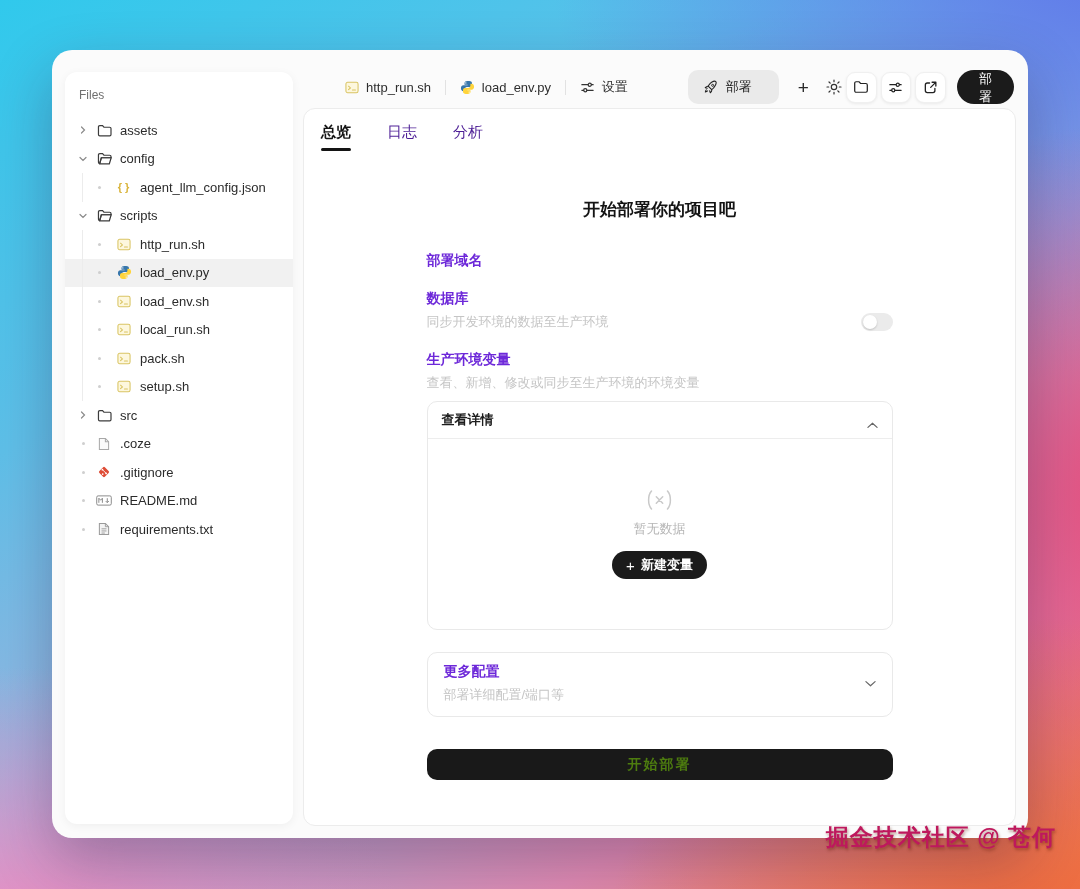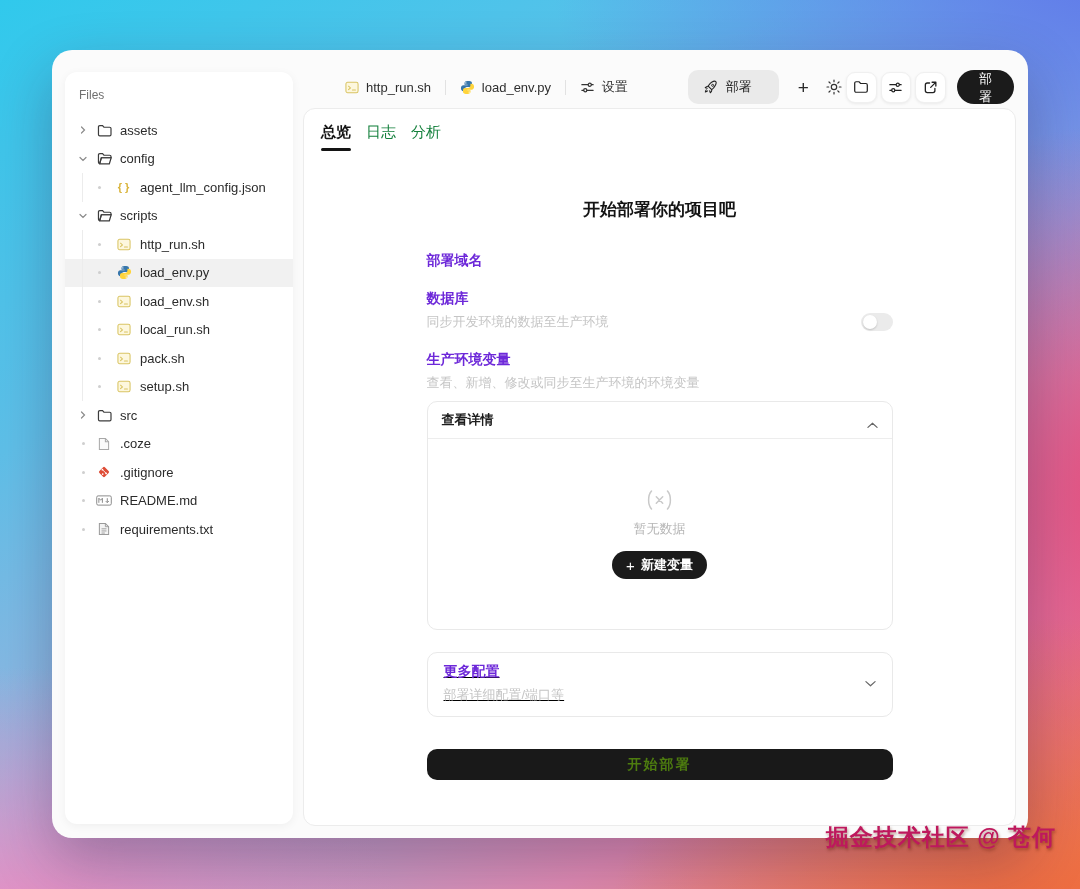--- a/index.html
+++ b/index.html
@@ -61,22 +61,22 @@
   .deploy-btn {
     margin-left:7px; background:#1b1b1b; color:#fff; font-size:13px;
     border:none; border-radius:17px; height:34px; padding:0 17px; cursor:pointer;
     font-family:inherit;
   }
   
   .main-panel {
     position:absolute; left:251px; right:12px; top:58px; bottom:12px;
     background:#fff; border:1px solid #ececec; border-radius:12px;
   }
-  .subtabs { display:flex; gap:15px; padding:14px 0 0 17px; }
-  .subtab { font-size:15px; color:#15803d; padding-bottom:9px; cursor:pointer; position:relative; }
+  .subtabs { display:flex; gap:36px; padding:14px 0 0 17px; }
+  .subtab { font-size:15px; color:#4c1d95; padding-bottom:9px; cursor:pointer; position:relative; }
   .subtab.active { color:#141414; font-weight:700; }
   .subtab.active::after { content:""; position:absolute; left:0; right:0; bottom:0; height:3px; background:#141414; border-radius:2px; }
   .content { width:466px; margin:0 auto; }
   .page-title { text-align:center; font-size:17px; font-weight:700; color:#141414; margin-top:47px; }
   .field-label { font-size:14px; font-weight:700; color:#6d28d9; }
   .domain-label { margin-top:31px; }
   .domain-input {
     margin-top:9px; width:100%; height:31px; border:1px solid #e7e7e7; border-radius:10px;
     padding:0 13px; font-size:13px; color:#333; background:#fff; outline:none; font-family:inherit;
   }
@@ -95,21 +95,21 @@
   .detail-body { height:190px; display:flex; flex-direction:column; align-items:center; justify-content:center; }
   .empty-text { font-size:13px; color:#b5b5b5; margin-top:9px; }
   .new-var-btn {
     margin-top:13px; display:flex; align-items:center; gap:6px;
     background:#1b1b1b; color:#fff; border:none; border-radius:15px; height:28px;
     padding:0 14px; font-size:13px; font-weight:700; cursor:pointer; font-family:inherit;
   }
   .new-var-plus { font-size:15px; font-weight:400; line-height:1; }
   .more-card {
     margin-top:22px; border:1px solid #e9e9e9; border-radius:10px;
-    padding:10px 16px 12px 16px; display:flex; justify-content:space-between; align-items:center; cursor:pointer;text-decoration:underline;
+    padding:10px 16px 12px 16px; display:flex; justify-content:space-between; align-items:center; cursor:pointer;
   }
   .start-deploy-btn {
     margin-top:32px; width:100%; height:31px; background:#191919; color:#4d7c0f;
     border:none; border-radius:10px; font-size:14px; font-weight:600; letter-spacing:2px;
     cursor:pointer; font-family:inherit;
   }
   .watermark {
     position:absolute; right:24px; top:822px; font-size:23px; font-weight:600; color:#be185d;
     letter-spacing:1px; text-shadow:1px 2px 3px rgba(100,30,10,.45);text-align:center;
   }

